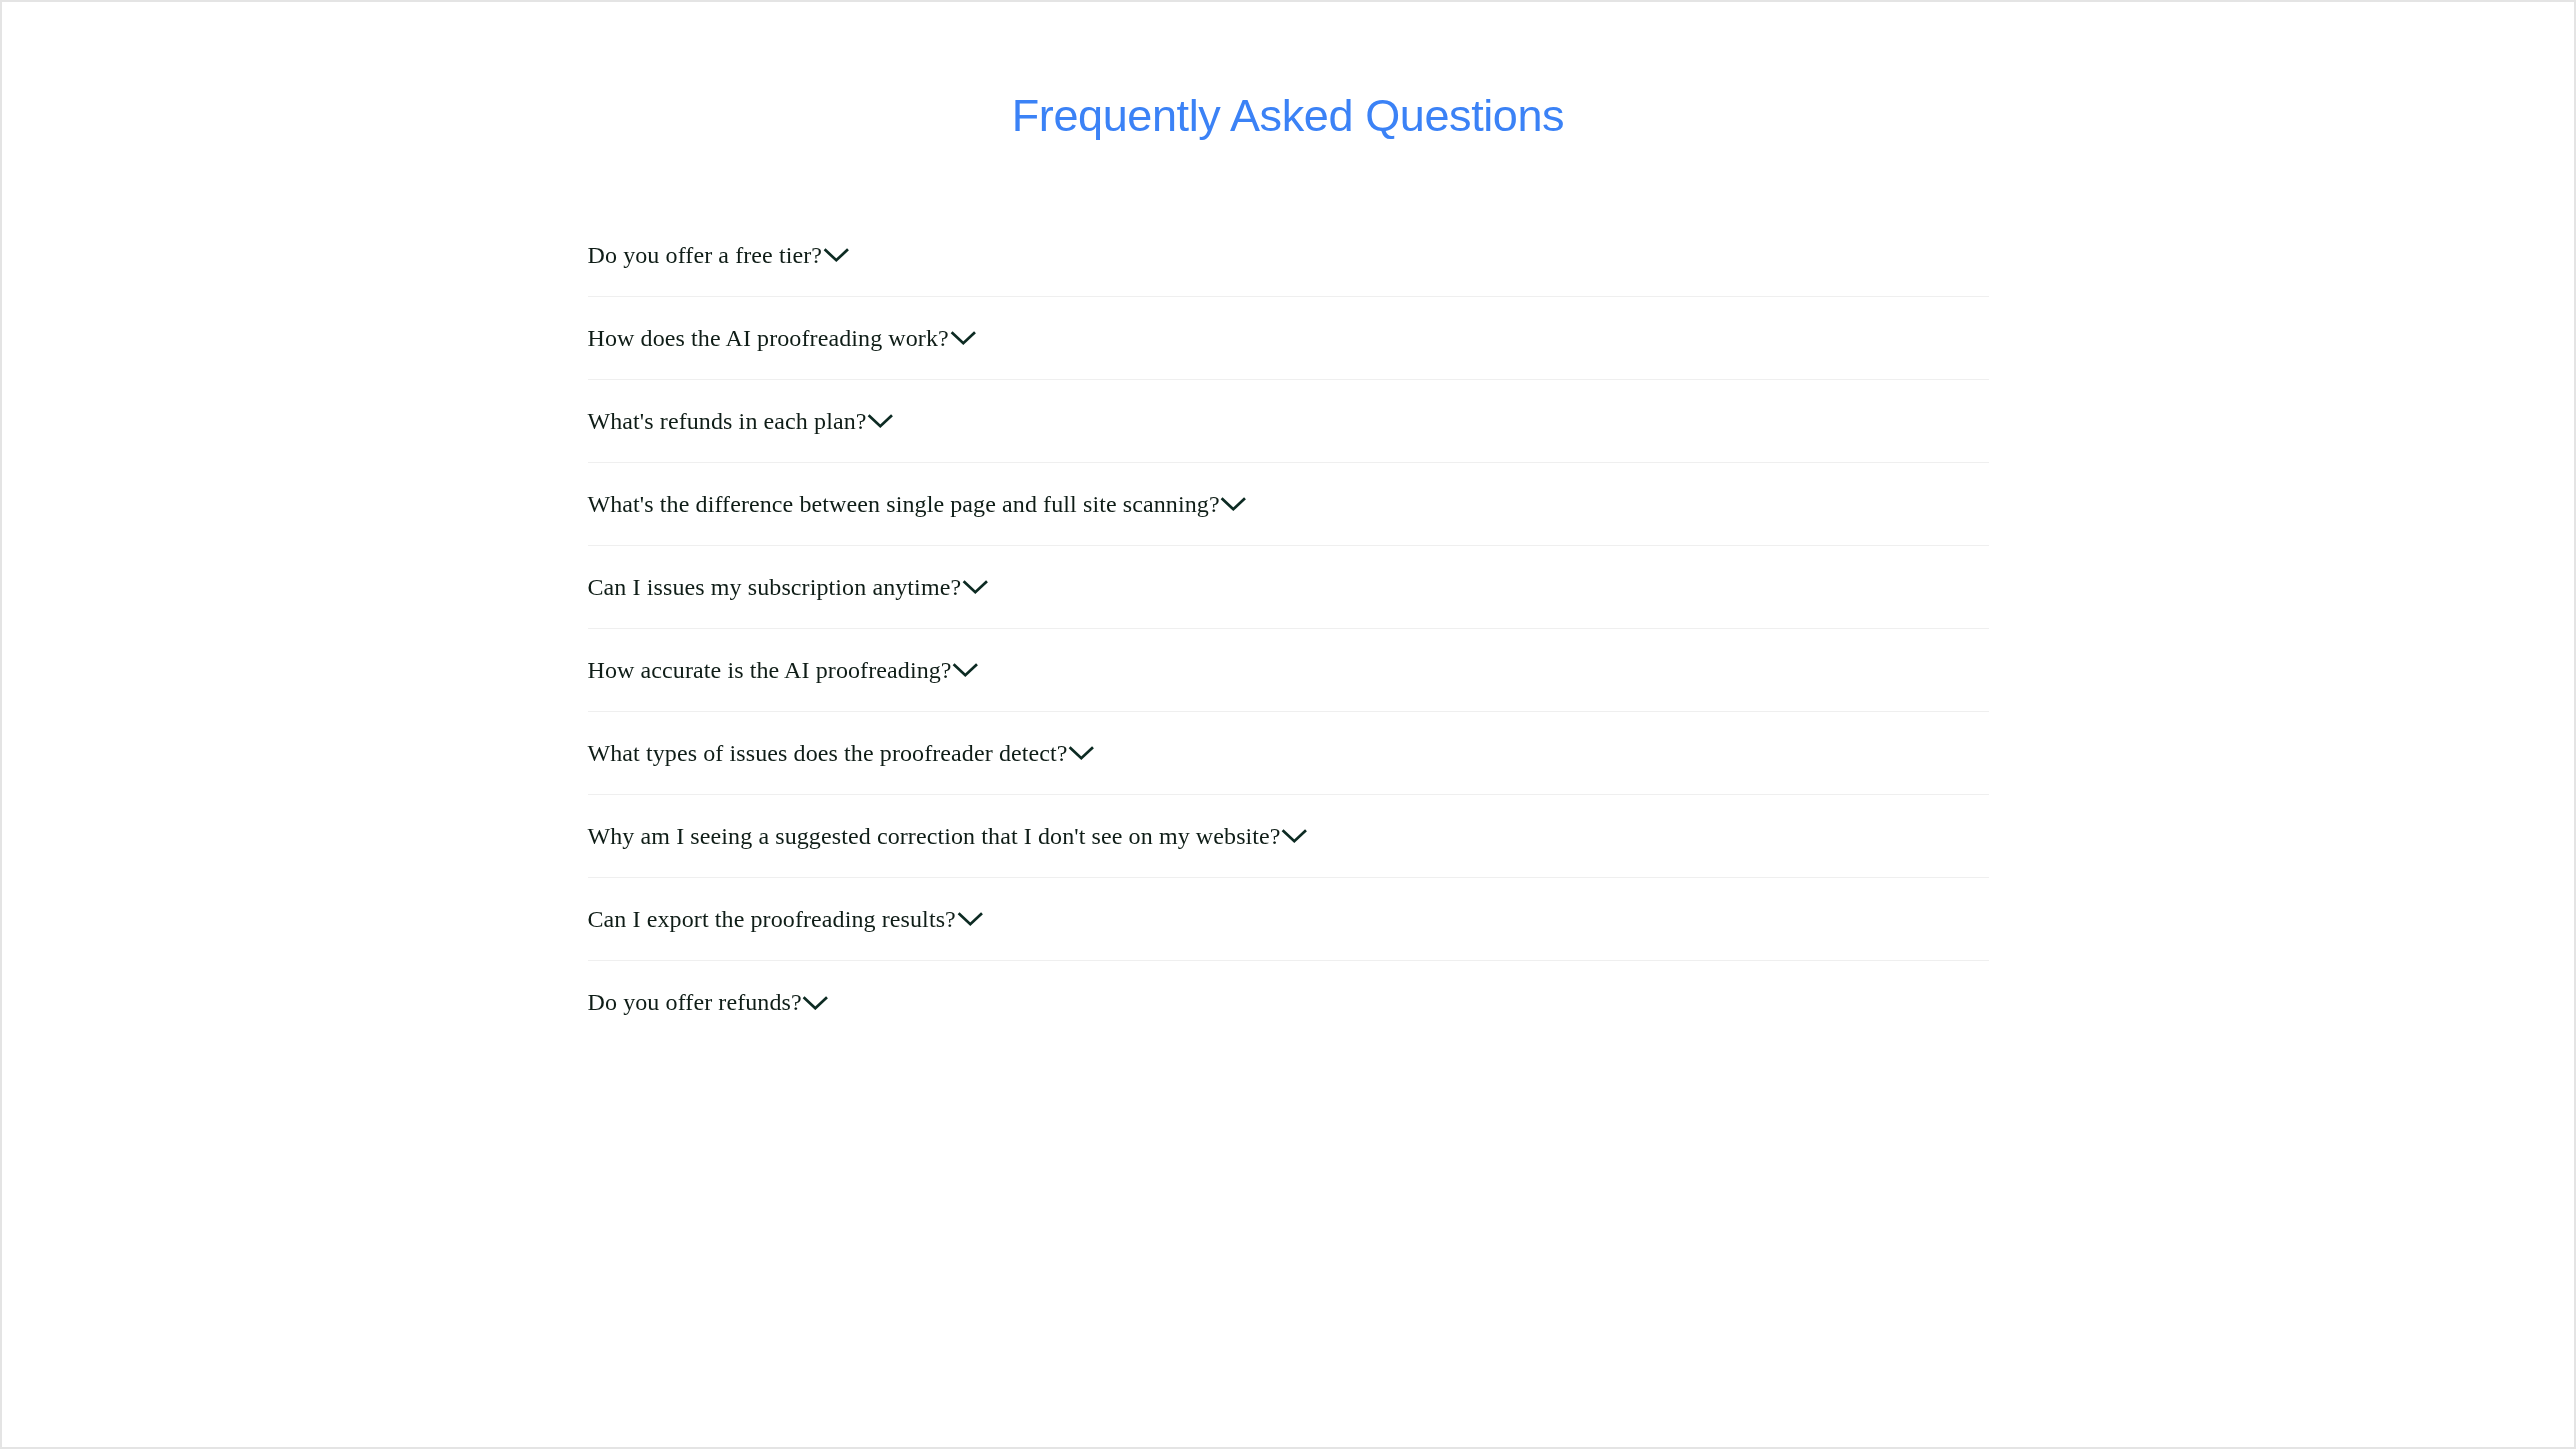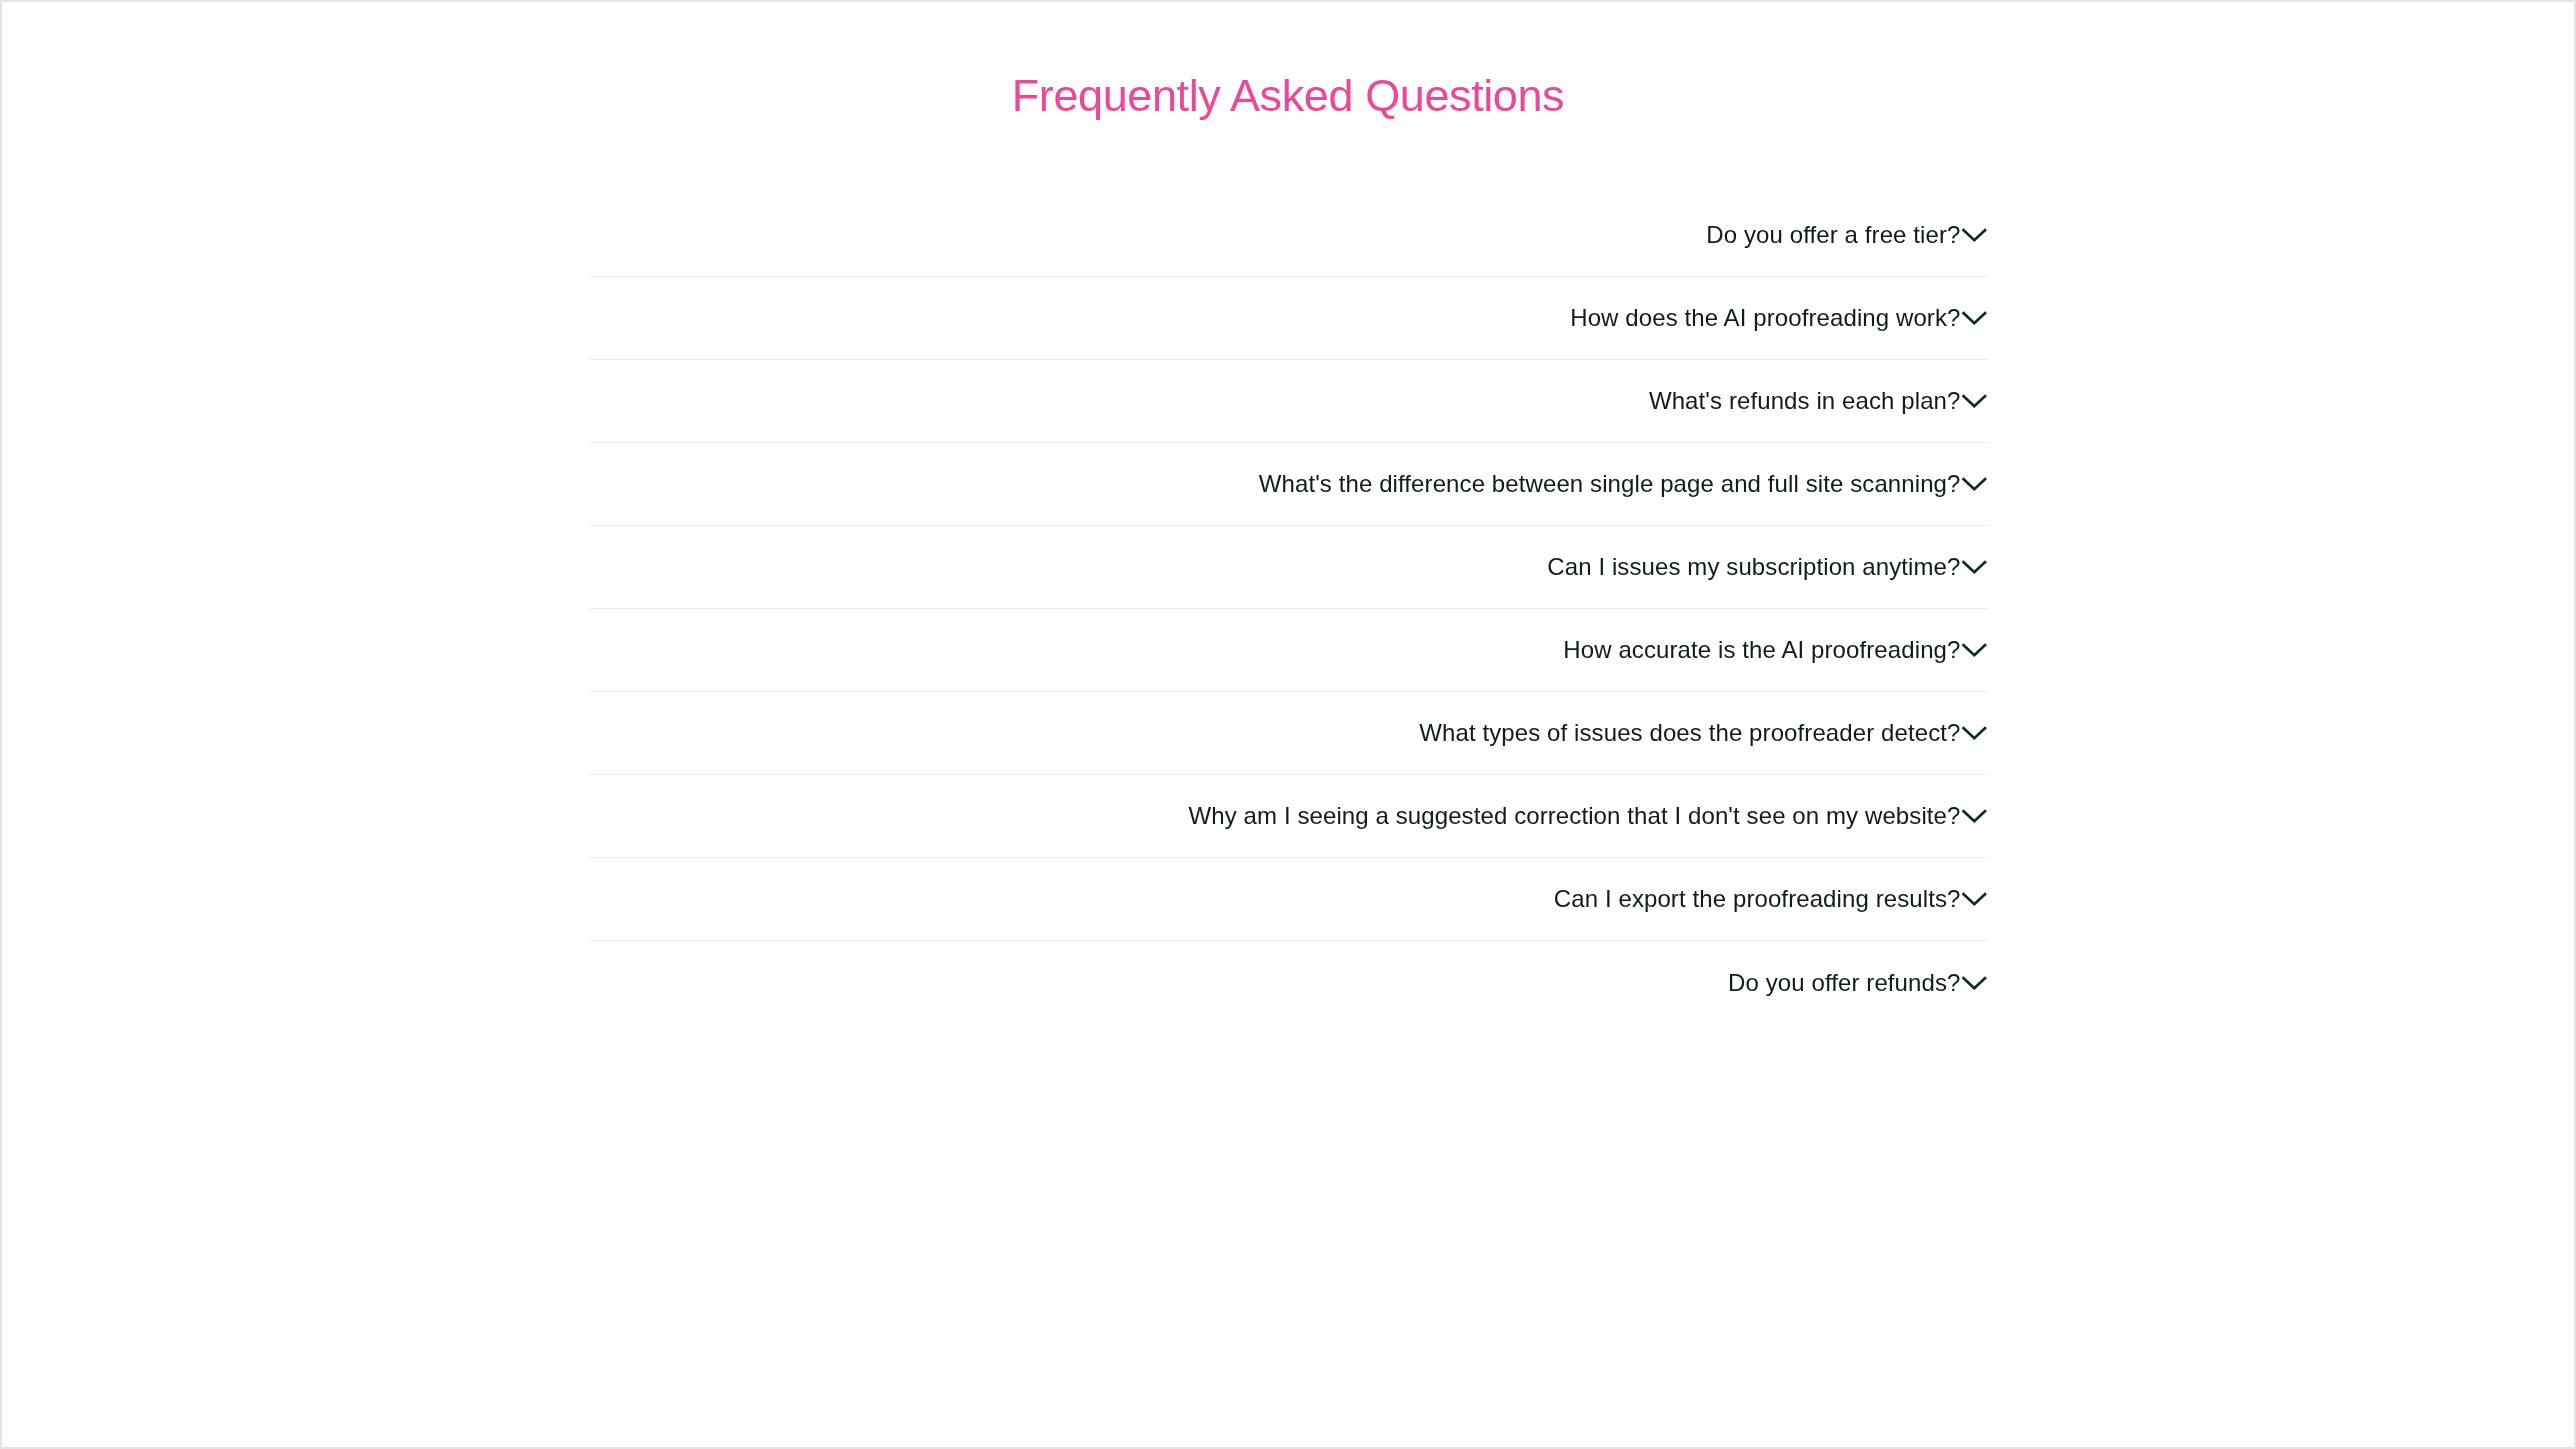--- a/index.html
+++ b/index.html
@@ -6,40 +6,41 @@
   html, body { margin: 0; padding: 0; }
   body {
     width: 2576px;
     height: 1449px;
     background: #ffffff;
     border: 2.3px solid #e4e4e4;
     font-family: "Liberation Sans", "DejaVu Sans", sans-serif;
     overflow: hidden;
   }
   .page-title {
-    margin: 66px 0 0 0;
+    margin: 86px 0 0 0;
     text-align: center;
     font-size: 45px;
     font-weight: 500;
     letter-spacing: -0.4px;
     line-height: 56px;
-    color: #ec4899;
+    color: #3b82f6;
   }
   .faq-list {
     width: 1401px;
     margin: 70px auto 0 auto;
   }
   .faq-item {
     height: 83px;
     display: flex;
     align-items: center;
-    justify-content: flex-end;
+    justify-content: flex-start;
     border-bottom: 1.6px solid #efefef;
     cursor: pointer;
     background: transparent;
+    font-family: Liberation Serif, serif;
   }
   .faq-item:last-child { border-bottom: none; }
   .faq-question {
     font-size: 24px;
     font-weight: 500;
     letter-spacing: 0.1px;
     color: #0f1d17;
   }
   .chevron {
     display: flex;

